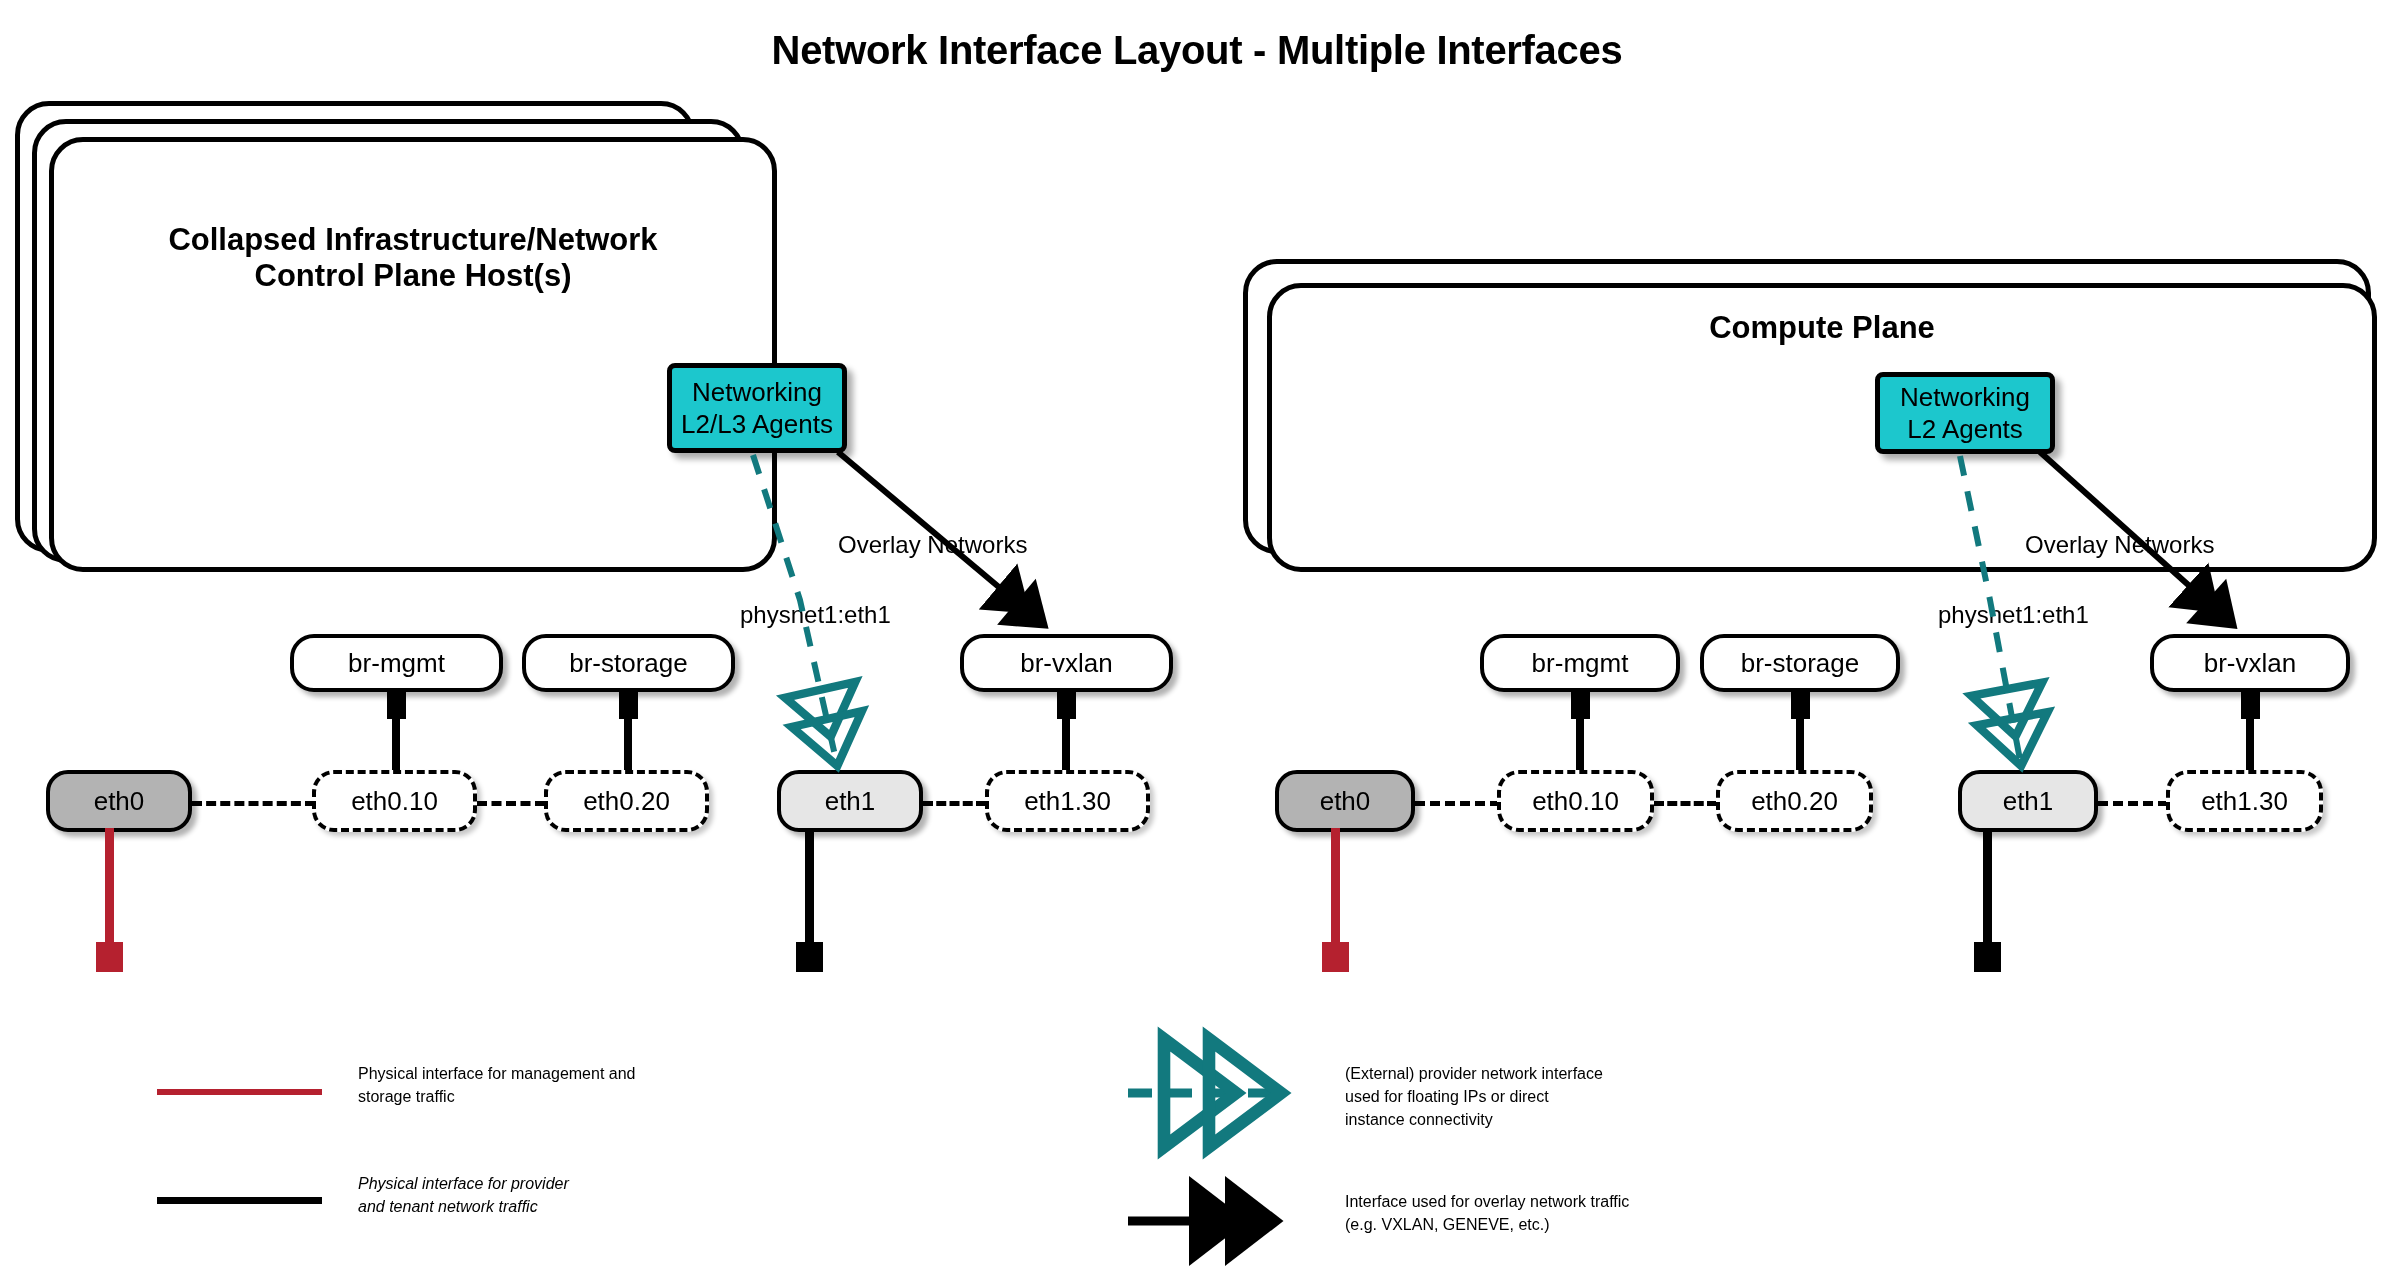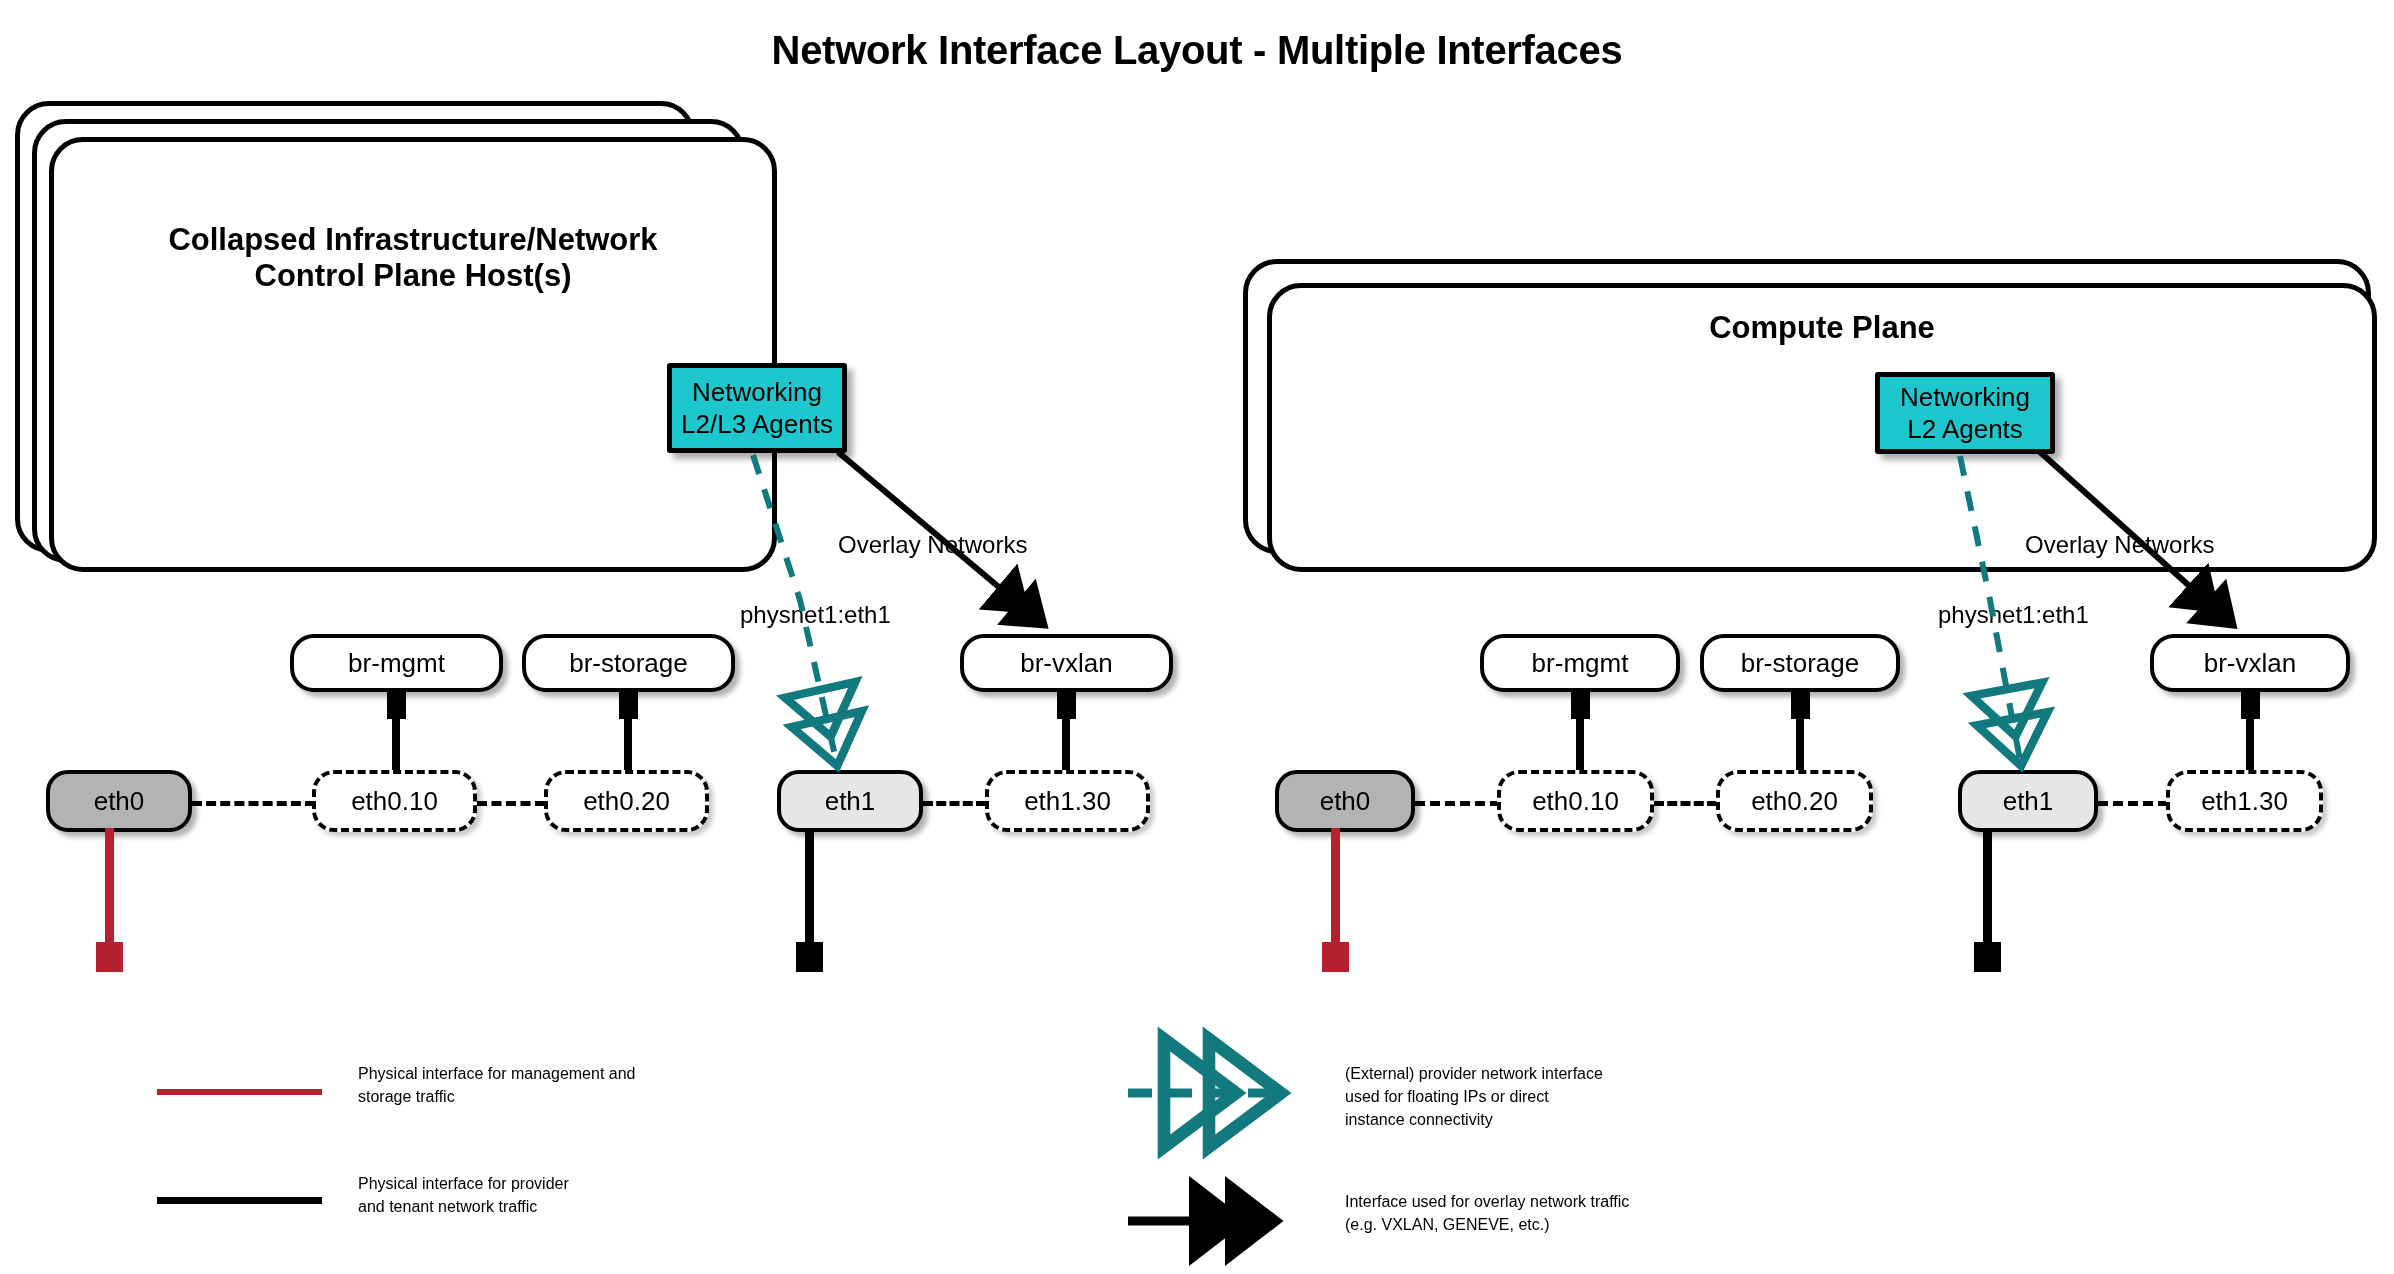--- a/index.html
+++ b/index.html
@@ -64,21 +64,21 @@
     background: #ffffff;
   }
   .node-bridge {
     border: 4px solid #000000;
     border-radius: 24px;
     font-size: 26px;
     box-shadow: 5px 5px 5px rgba(0,0,0,0.30);
   }
   .node-agents {
     border: 5px solid #000000;
-    border-radius: 3px;
+    border-radius: 8px;
     font-size: 26px;
     line-height: 1.25;
     box-shadow: 6px 6px 6px rgba(0,0,0,0.33);
     flex-direction: column;
   }
   .node-phys {
     border: 4px solid #000000;
     border-radius: 22px;
     font-size: 26px;
     box-shadow: 5px 5px 5px rgba(0,0,0,0.30);
@@ -288,21 +288,21 @@
   </svg>
 
   <div class="legend-item">
     <div class="legend-swatch sw-red" style="left:157px; top:1089px; width:165px; height:6px;"></div>
     <div class="legend-text" style="left: 358px; top: 1062px; width: 480px; white-space: pre-line;">Physical interface for management and
 storage traffic</div>
   </div>
 
   <div class="legend-item">
     <div class="legend-swatch sw-black" style="left:157px; top:1197px; width:165px; height:7px;"></div>
-    <div class="legend-text" style="left: 358px; top: 1172px; width: 480px; white-space: pre-line;">Physical interface for provider
+    <div class="legend-text" style="left: 358px; top: 1172px; width: 480px; white-space: pre-line; font-style: italic;">Physical interface for provider
 and tenant network traffic</div>
   </div>
 
   <div class="legend-item">
     <div class="legend-text" style="left: 1345px; top: 1062px; width: 520px; white-space: pre-line;">(External) provider network interface
 used for floating IPs or direct
 instance connectivity</div>
   </div>
 
   <div class="legend-item">

